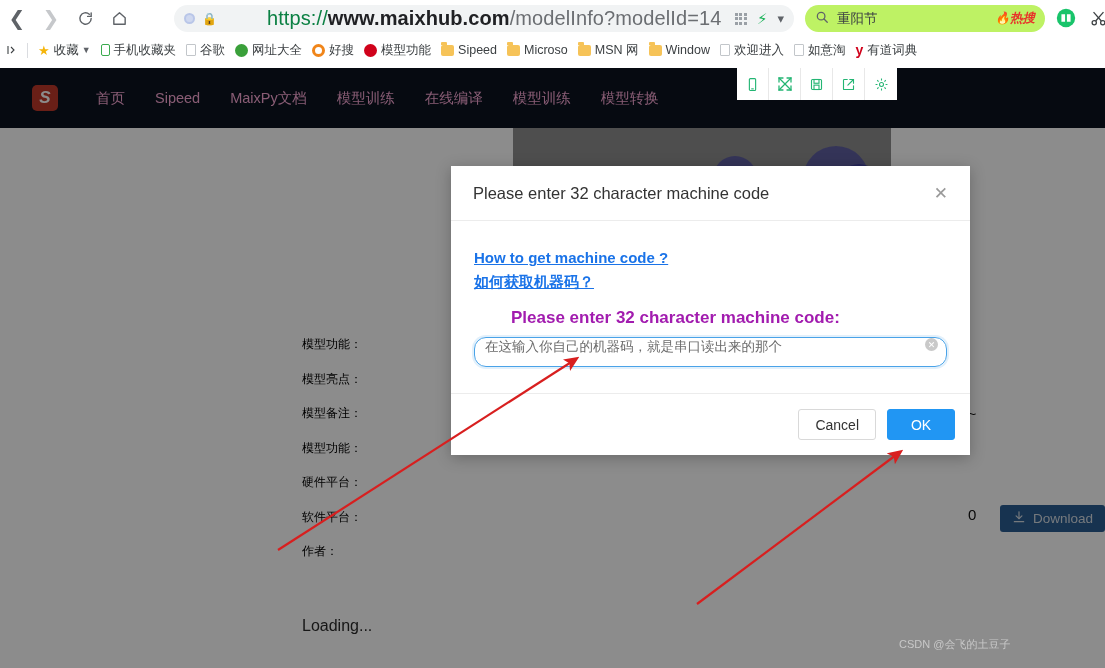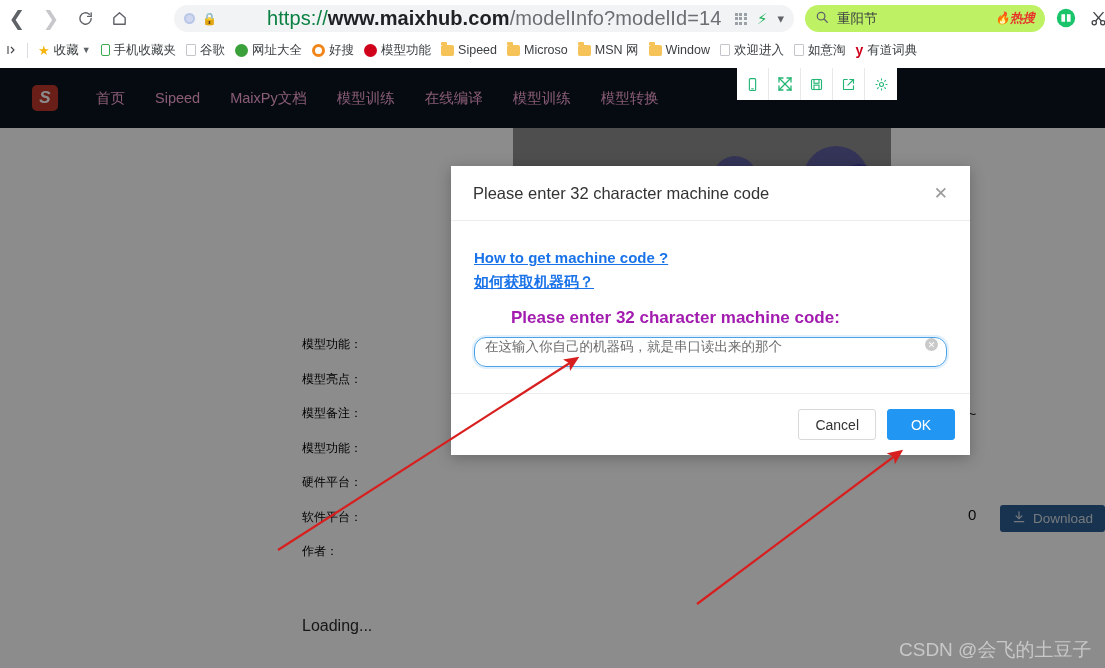--- a/index.html
+++ b/index.html
@@ -109,21 +109,21 @@
   #code-input { flex:1; border:none; outline:none; font-size:13.5px; color:#3b3b3b; background:transparent; font-family:"Liberation Sans","DejaVu Sans",sans-serif; }
   #code-input::placeholder { color:#6b6b6b; }
   #clear-icon { width:13px; height:13px; border-radius:50%; background:#c9c9c9; color:#fff; font-size:9px; display:flex; align-items:center; justify-content:center; }
   #modal-footer { position:absolute; left:0; bottom:0; width:519px; height:62px; border-top:1px solid #ececec; display:flex; align-items:center; justify-content:flex-end; padding-right:15px; gap:11px; }
   .btn { height:31px; min-width:68px; border-radius:3px; font-size:14px; display:flex; align-items:center; justify-content:center; padding:0 16px; }
   #cancel-button { background:#fff; border:1px solid #d9d9d9; color:#333; }
   #ok-button { background:#2196f3; color:#fff; border:1px solid #2196f3; }
 
   
   #annotations { position:absolute; left:0; top:0; width:1105px; height:668px; z-index:40; pointer-events:none; }
-  #watermark { position:absolute; left:899px; top:637px; color:#c8c8c8; font-size:19px; z-index:30; }
+  #watermark { position:absolute; left:899px; top:637px; color:#c8c8c8; font-size:11px; z-index:30; }
 </style>
 </head>
 <body>
 
 <div id="browser-chrome">
 
   <div id="nav-bar">
     <div class="nav-btn">
         <span class="chev">❮</span>
       </div>

